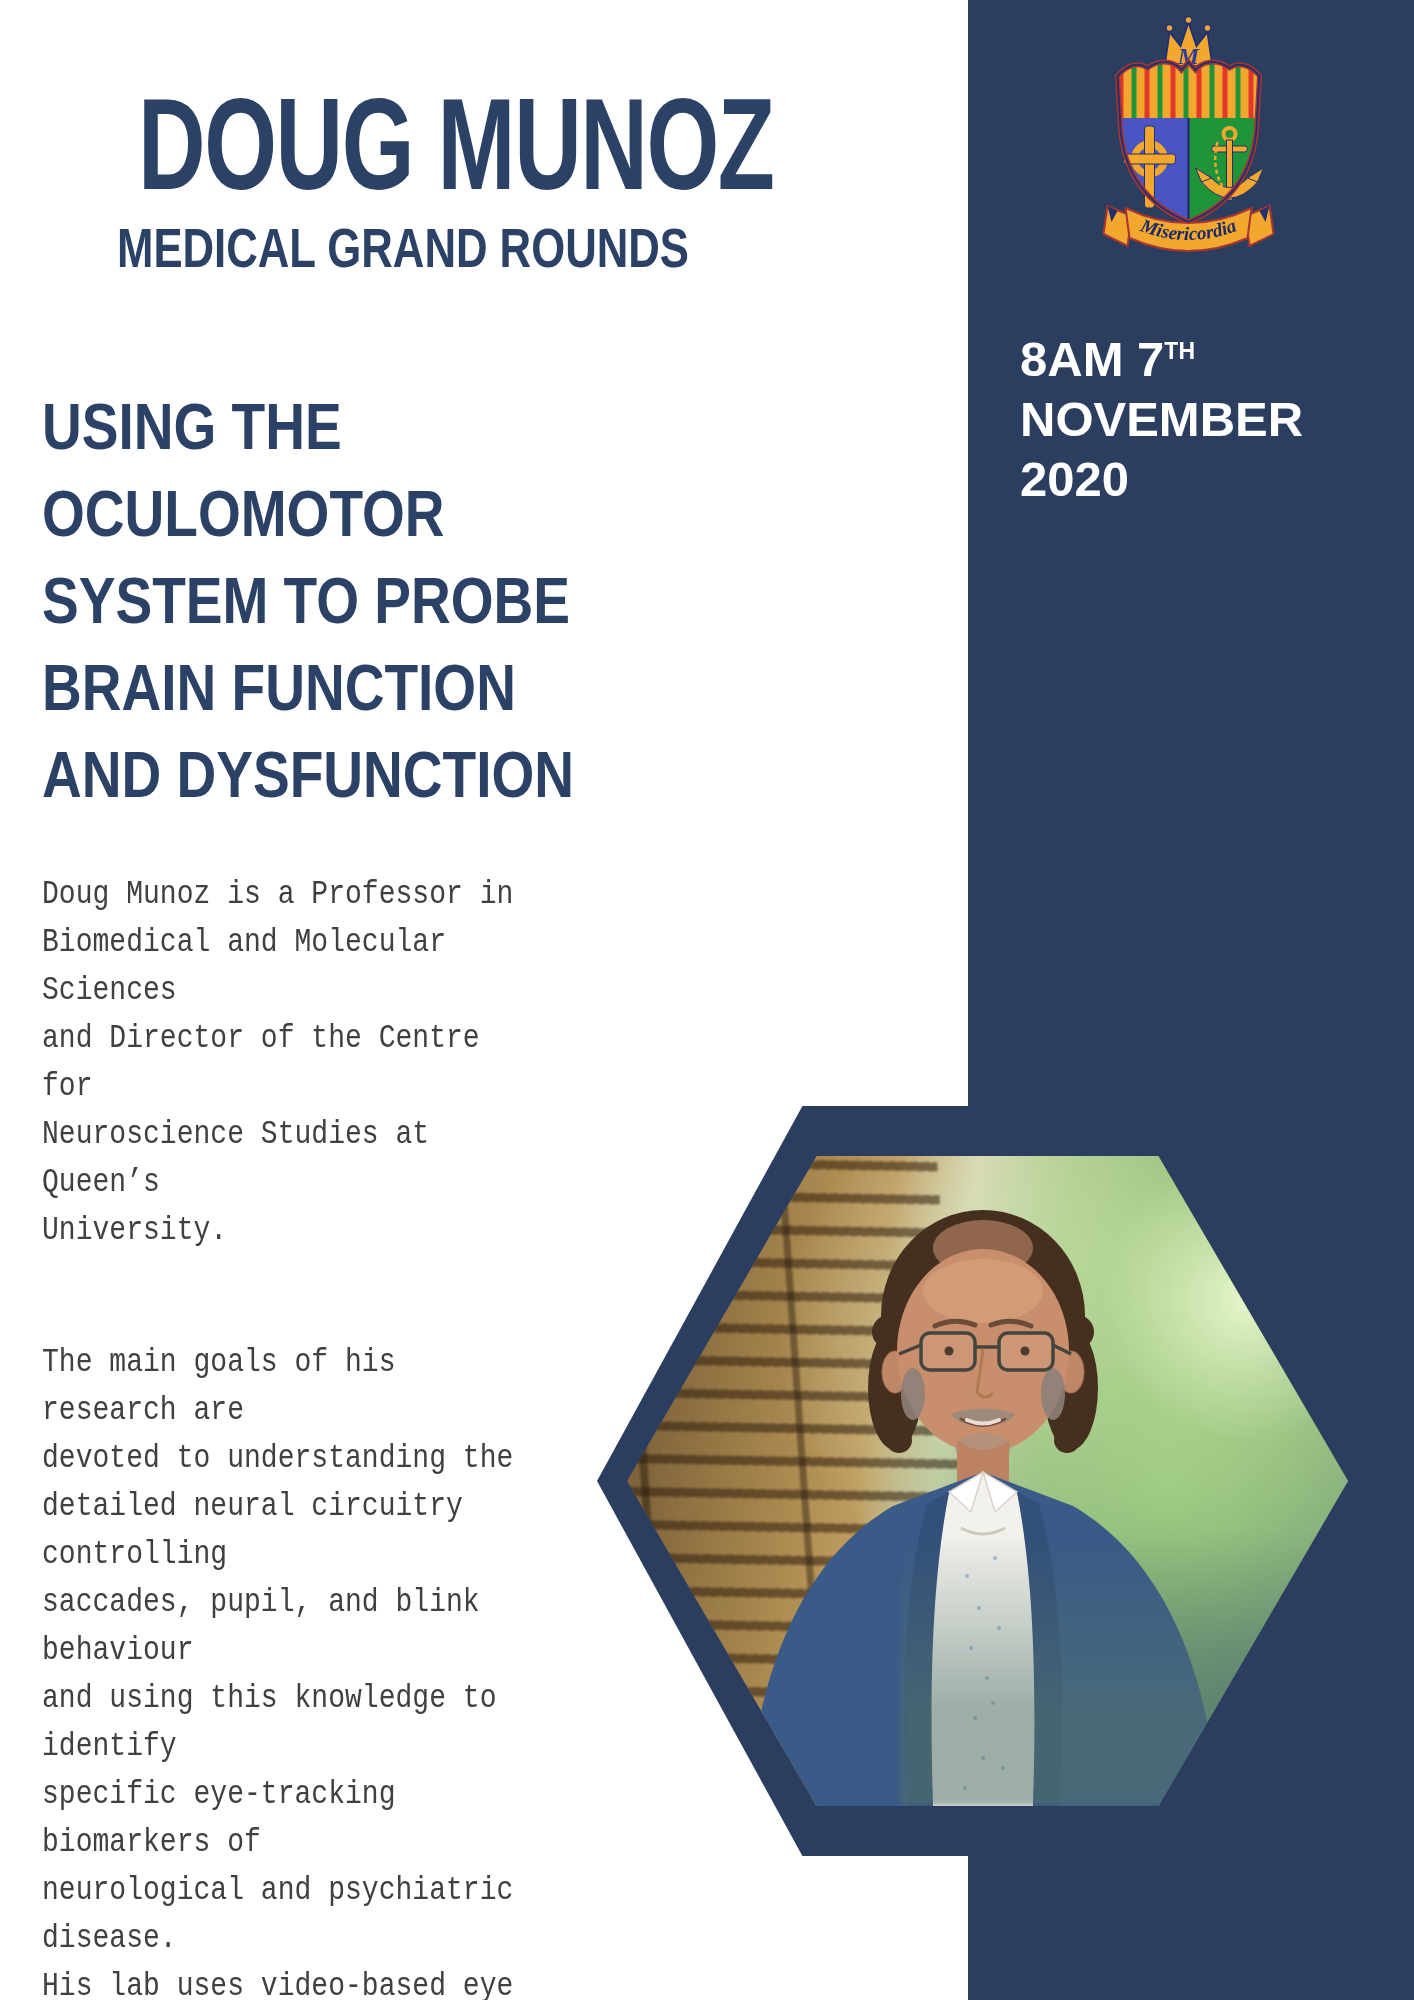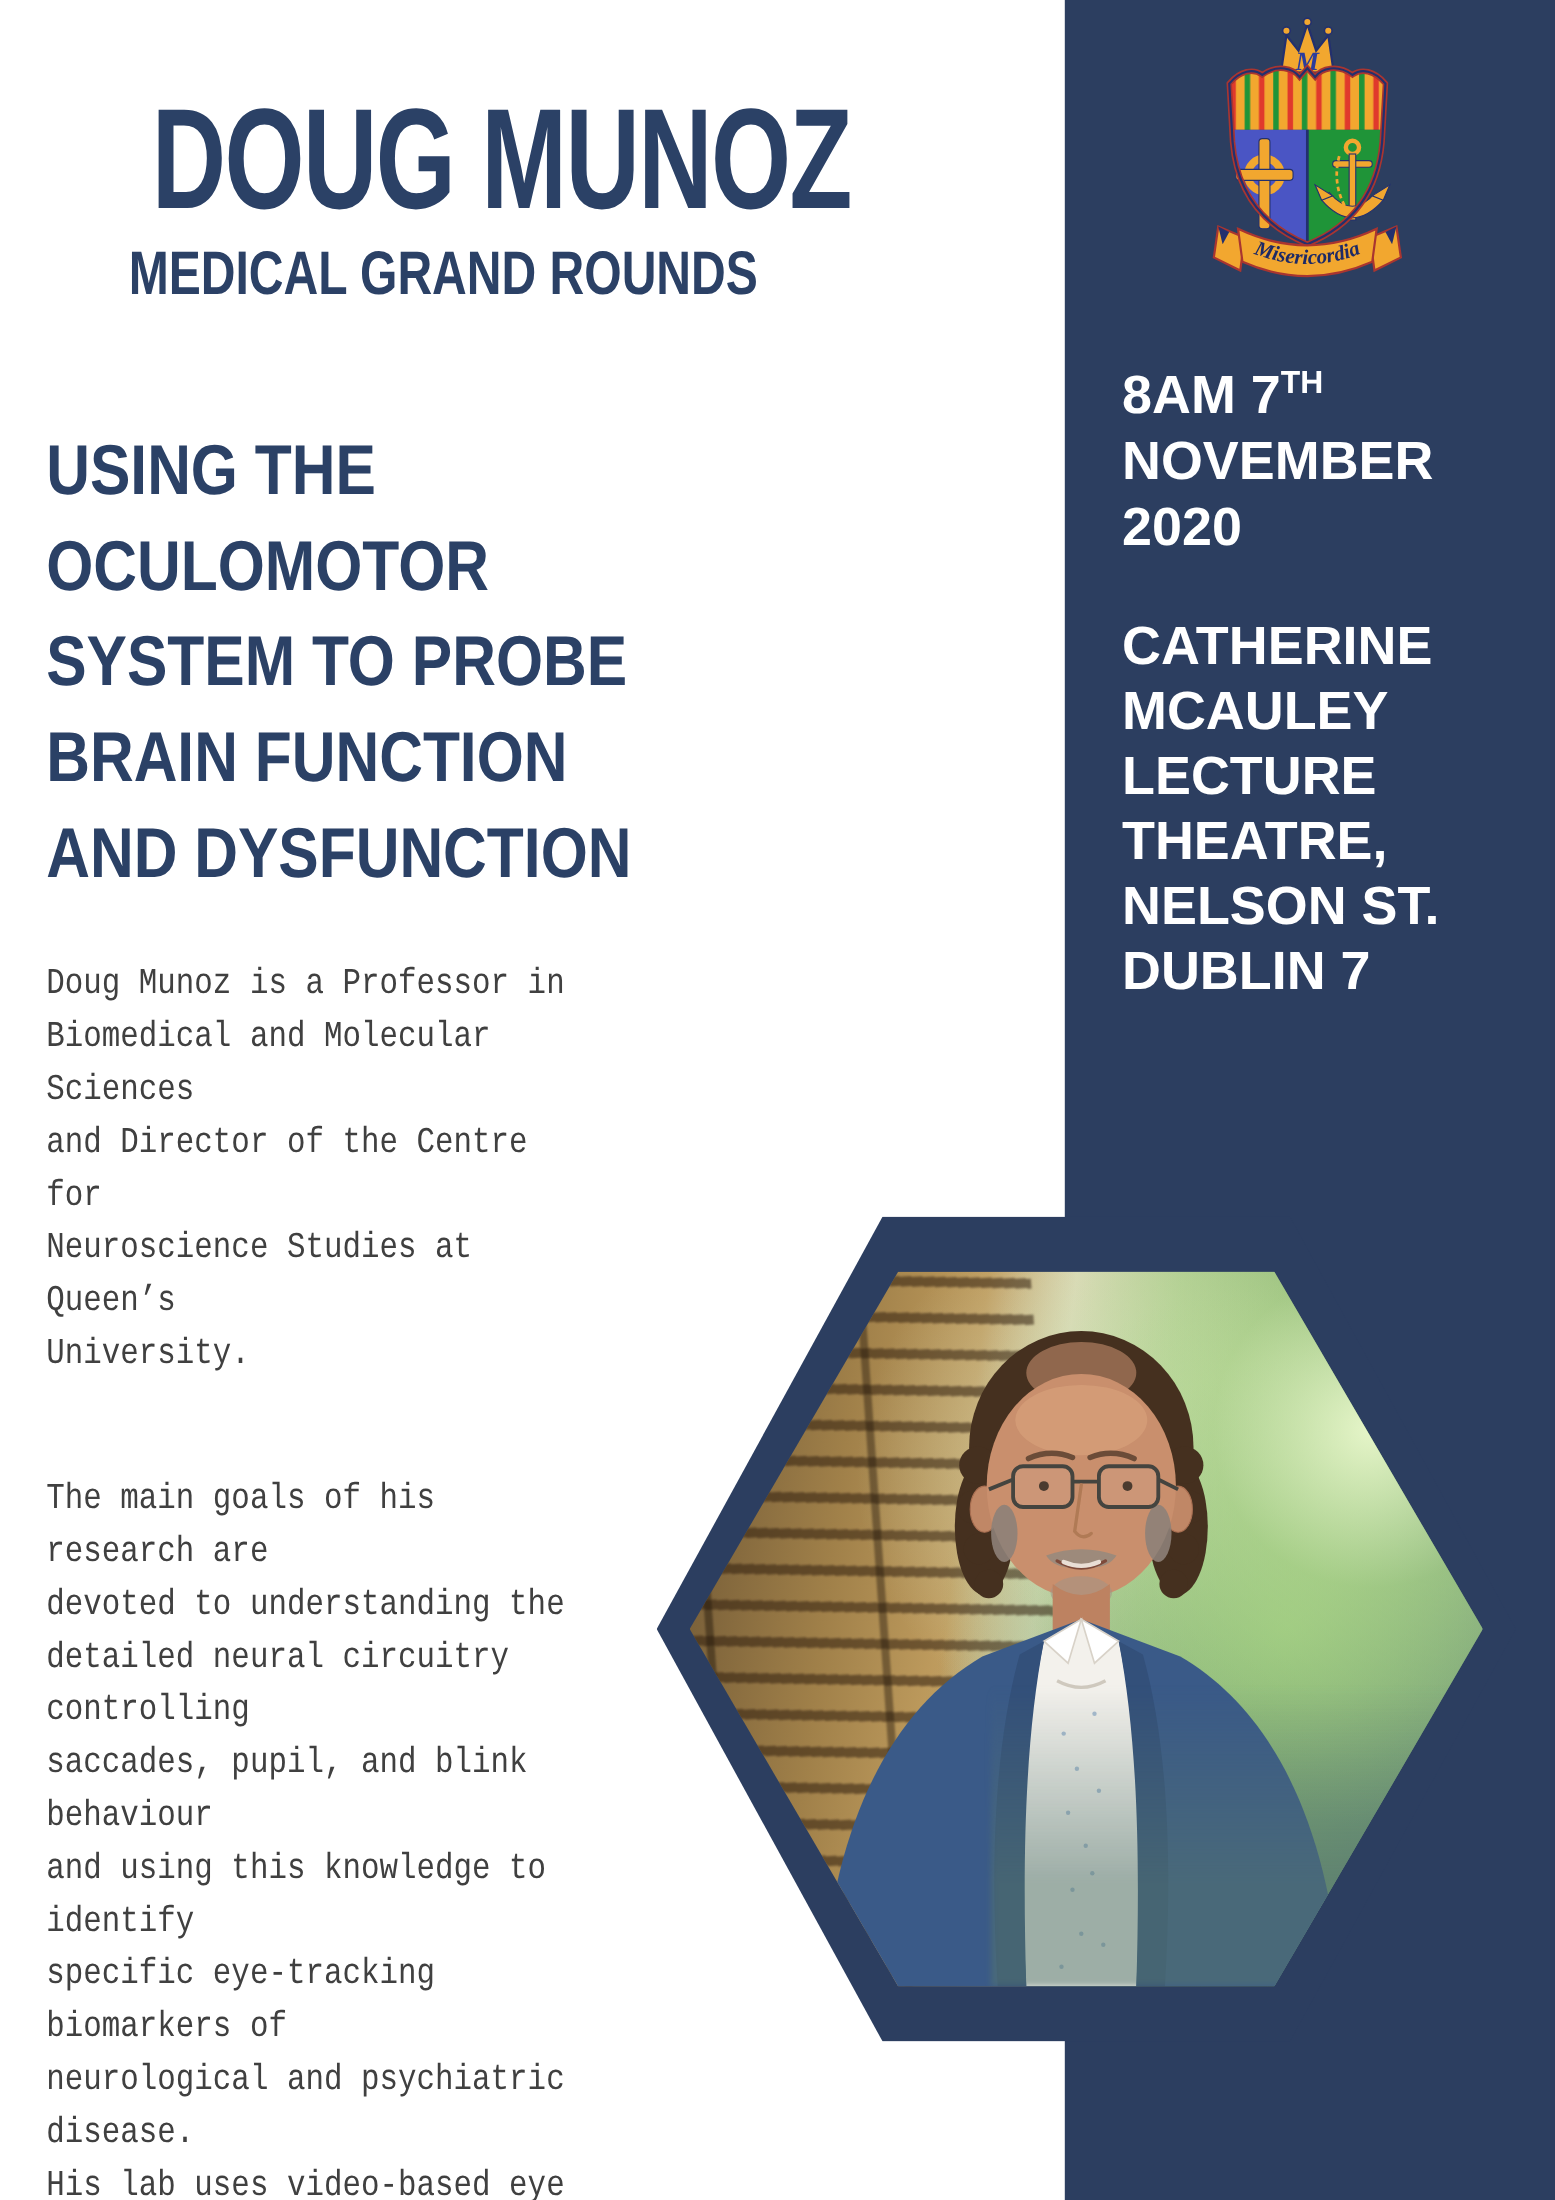--- a/index.html
+++ b/index.html
@@ -38,21 +38,21 @@
   .bio{position:absolute;left:42px;top:871px;width:560px;color:#404040;font-family:Liberation Mono, monospace;}
   .bio p{
     margin:0 0 84px 0;font-size:33px;line-height:48px;
     white-space:pre-line;transform:scaleX(0.85);transform-origin:0 0;
   }
   
   .event-datetime{
     position:absolute;left:1020px;top:329px;width:380px;
     color:#ffffff;font-weight:bold;font-size:49px;line-height:60px;
   }
-  .event-datetime sup{font-size:29px;vertical-align:super;line-height:0;text-align:right;}
+  .event-datetime sup{font-size:23px;vertical-align:super;line-height:0;text-align:right;}
   .event-datetime .rest{white-space:pre-line;}
   .event-venue{
     position:absolute;left:1020px;top:559px;width:380px;
     color:#ffffff;font-weight:bold;font-size:49px;line-height:59px;
     white-space:pre-line;
   }
   
   .crest{position:absolute;left:1085px;top:14px;width:190px;height:250px;}
   
   .hex-outer{
@@ -123,26 +123,20 @@
 neuroimaging, and clinical
 behavioural studies.</p>
   </div>
 
   <div class="event-datetime">
     <span><span>8AM 7</span><sup>TH</sup></span>
     <div class="rest">NOVEMBER
 2020</div>
   </div>
 
-  <div class="event-venue">CATHERINE
-MCAULEY
-LECTURE
-THEATRE,
-NELSON ST.
-DUBLIN 7</div>
 
   <svg class="crest" viewBox="0 0 185 250">
     <defs>
       <pattern id="chiefStripes" x="0" y="44" width="26" height="60" patternUnits="userSpaceOnUse">
         <rect x="0" y="0" width="26" height="60" fill="#f2a72f"></rect>
         <rect x="5" y="0" width="5" height="60" fill="#e0392c"></rect>
         <rect x="18" y="0" width="5" height="60" fill="#1f9438"></rect>
       </pattern>
       <path id="shieldPath" d="M 30,62 C 40,50 52,48 60,54 C 74,44 88,48 94,56 L 101,48 L 108,56 C 114,48 128,44 142,54 C 150,48 162,50 172,62 L 169,115 C 165,162 140,192 101,208 C 62,192 37,162 33,115 Z"></path>
       <clipPath id="shieldClip">

